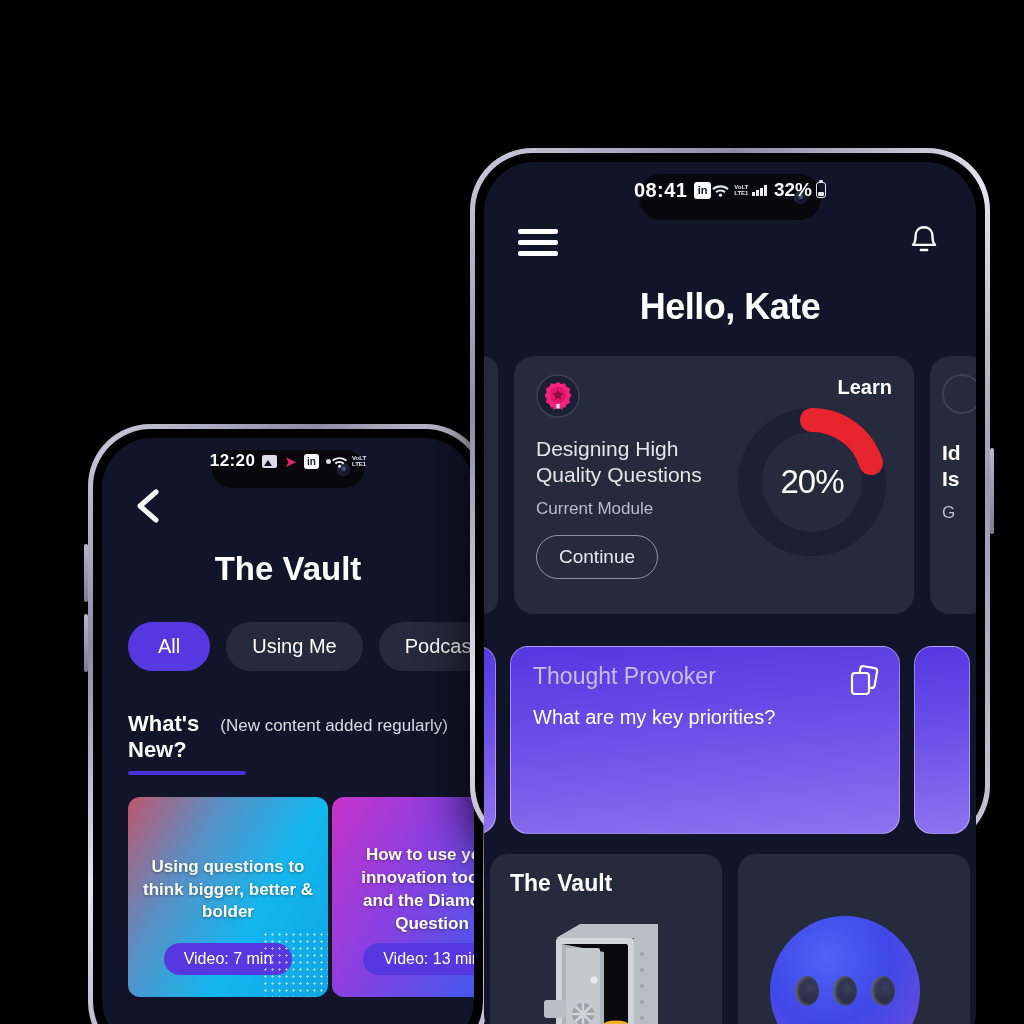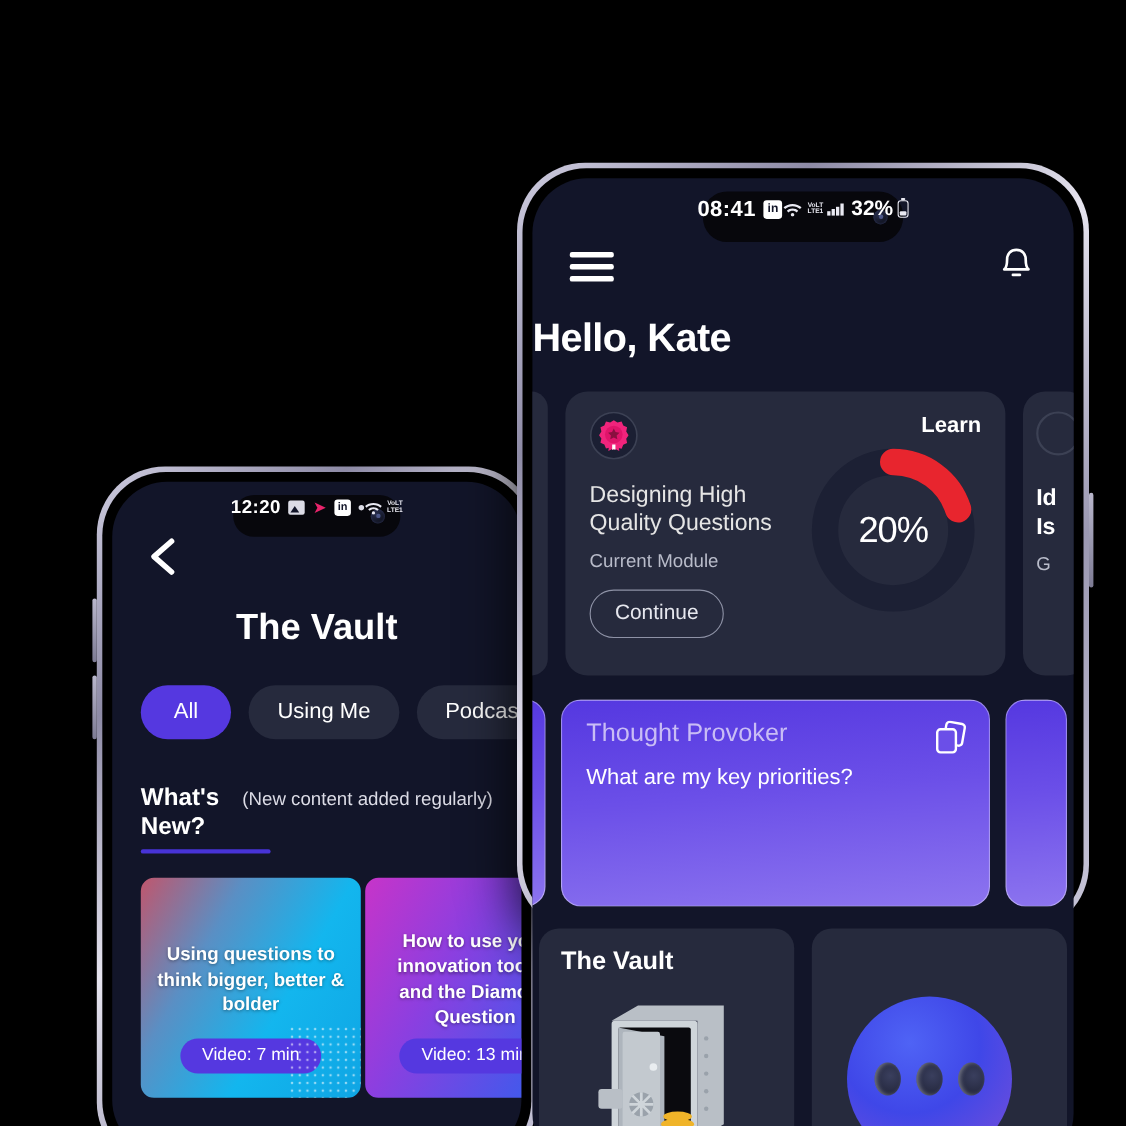--- a/index.html
+++ b/index.html
@@ -57,21 +57,21 @@
   .batt-ico::before{content:"";position:absolute;top:-3px;left:2.2px;width:4px;height:2px;
        background:#e9e9f2;border-radius:1px;}
   .batt-fill{ width:100%; background:#e9e9f2; border-radius:1px;}
 
   
   .r-nav{ display:flex; align-items:center; justify-content:space-between;
           padding:6px 34px 0 34px; }
   .burger{ display:flex; flex-direction:column; gap:6px; cursor:pointer;}
   .burger span{ display:block; width:40px; height:5px; background:#fff; border-radius:2px;}
   .bell{ width:36px;height:36px; }
-  .greet{ text-align:left; color:#fff; font-size:36px; font-weight:700;
+  .greet{ text-align:center; color:#fff; font-size:36px; font-weight:700;
           letter-spacing:-.5px; margin-top:26px; }
 
   .carousel{ display:flex; gap:16px; padding:0 0 0 0; margin-top:28px; }
   .learn-card{ background:#262a3d; border-radius:20px; flex:0 0 400px;
                padding:18px 22px 22px 22px; position:relative; height:258px;}
   .peek-left{ background:#262a3d; border-radius:20px; flex:0 0 30px; height:258px; margin-left:-16px;}
   .peek-right{ background:#262a3d; border-radius:20px; flex:0 0 60px; height:258px;
                padding:18px 12px; overflow:hidden;}
   .learn-tag{ position:absolute; right:22px; top:20px; color:#fff; font-size:20px; font-weight:700;}
   .badge-ico{ width:44px;height:44px; }
@@ -81,21 +81,21 @@
   .continue{ margin-top:16px; display:inline-block; border:1.5px solid #8e92a6;
              border-radius:26px; color:#e6e7ee; font-size:19px; padding:10px 22px;
              background:transparent; cursor:pointer; font-family:"Liberation Sans",sans-serif;}
   .ring-wrap{ position:absolute; right:24px; top:48px; width:156px; height:156px;}
   .ring-pct{ position:absolute; inset:0; display:flex; align-items:center; justify-content:center;
              color:#fff; font-size:33px; letter-spacing:-1px;}
   .peek-txt{ color:#fff; font-weight:700; font-size:21px; line-height:1.25; white-space:nowrap;}
   .peek-sub{ color:#b9bcca; font-size:17px; margin-top:10px; white-space:nowrap;}
   .peek-circle{ width:40px;height:40px;border-radius:50%;border:2px solid #3c4154;}
 
-  .tp-row{ display:flex; gap:14px; margin-top:22px; }
+  .tp-row{ display:flex; gap:14px; margin-top:32px; }
   .tp-card{ border-radius:18px; height:188px; padding:16px 22px; position:relative;
             background:linear-gradient(175deg,#5538e0 0%,#6b4fe8 45%,#8c74ef 100%);
             border:1px solid rgba(255,255,255,.38); }
   .tp-main{ flex:0 0 390px; }
   .tp-side{ flex:0 0 56px; overflow:hidden; padding:16px 10px;}
   .tp-title{ color:#c9bdf5; font-size:23px; }
   .tp-q{ color:#fff; font-size:20px; margin-top:16px;}
   .cards-ico{ position:absolute; right:18px; top:18px; width:34px;height:34px;}
 
   .tiles{ display:flex; gap:16px; margin-top:20px; }

